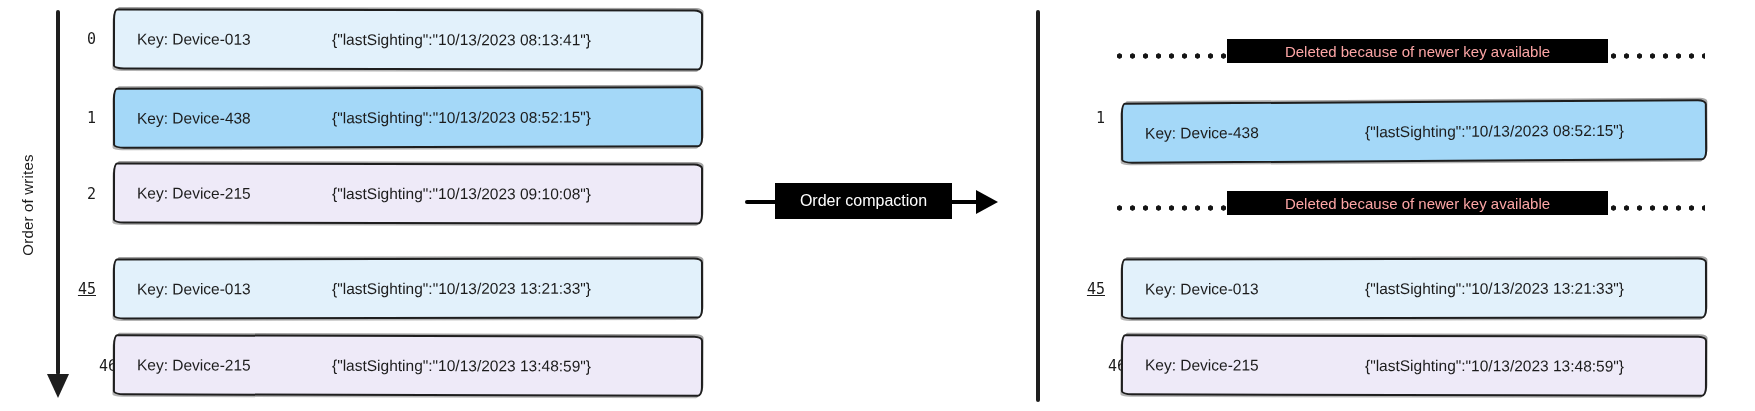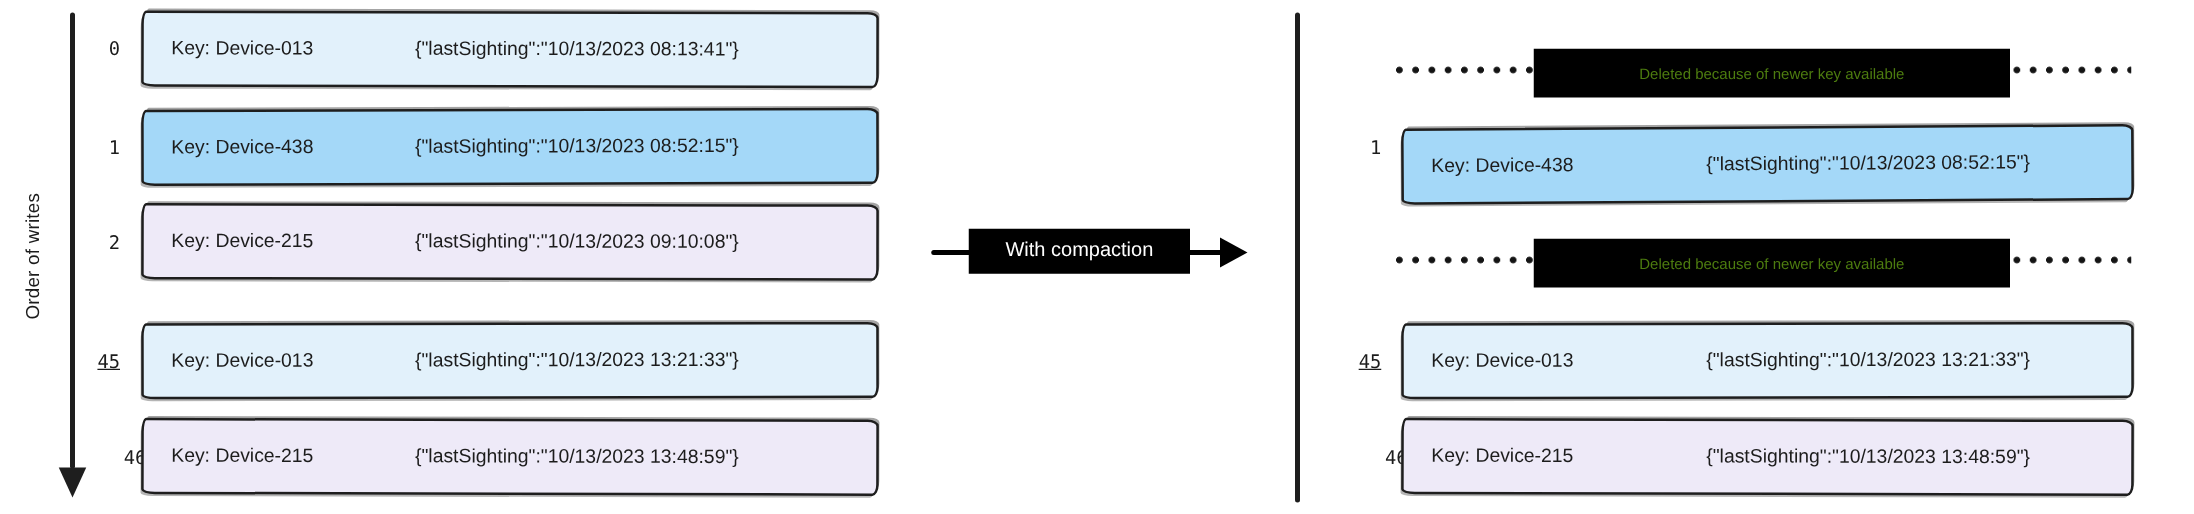--- a/index.html
+++ b/index.html
@@ -43,22 +43,22 @@
   .mid-line{position:absolute;left:745px;top:200px;width:233px;height:4px;background:#000;border-radius:2px;}
   .mid-head{position:absolute;left:976px;top:190px;width:0;height:0;
     border-top:12px solid transparent;border-bottom:12px solid transparent;border-left:22px solid #000;}
   .mid-label{position:absolute;left:775px;top:183px;width:177px;height:36px;
     display:flex;align-items:center;justify-content:center;color:#fff;font-size:16px;white-space:nowrap;}
   
   .del-row{position:absolute;left:1113px;width:592px;height:33px;}
   .del-row .dots{position:absolute;left:0;top:50%;transform:translateY(-50%);width:100%;height:6px;
     background-image:radial-gradient(circle,#141414 2.4px,transparent 2.9px);
     background-size:13px 6px;background-repeat:repeat-x;background-position:left center;}
-  .del-row .del-label{position:absolute;left:114px;top:0;width:381px;height:39px;
-    display:flex;align-items:center;justify-content:center;color:#4d7c0f;font-size:12px;white-space:nowrap;}
+  .del-row .del-label{position:absolute;left:114px;top:0;width:381px;height:24px;
+    display:flex;align-items:center;justify-content:center;color:#fca5a5;font-size:15px;white-space:nowrap;}
   .dy1{top:39px;} .dy2{top:191px;}
 </style>
 </head>
 <body>
 
 <div class="stage">
 
   <div class="axis-line axis-left"></div>
   <div class="axis-head"></div>
   <div class="axis-label">Order of writes</div>
@@ -88,21 +88,21 @@
   </div>
 
   <span class="num num-l ny46">46</span>
   <div class="rec rec-l by46" style="background: rgb(238, 234, 248);">
     <span class="k">Key: Device-215</span>
     <span class="v">{"lastSighting":"10/13/2023 13:48:59"}</span>
   </div>
 
   <div class="mid-line"></div>
   <div class="mid-head"></div>
-  <div class="mid-label" style="background: rgb(0, 0, 0);">With compaction</div>
+  <div class="mid-label" style="background: rgb(0, 0, 0);">Order compaction</div>
 
   <div class="axis-line axis-right"></div>
 
   <div class="del-row dy1">
     <div class="dots"></div>
     <div class="del-label" style="background: rgb(0, 0, 0);">Deleted because of newer key available</div>
   </div>
 
   <span class="num num-r ny1">1</span>
   <div class="rec rec-r ry1" style="background: rgb(164, 216, 248);">

